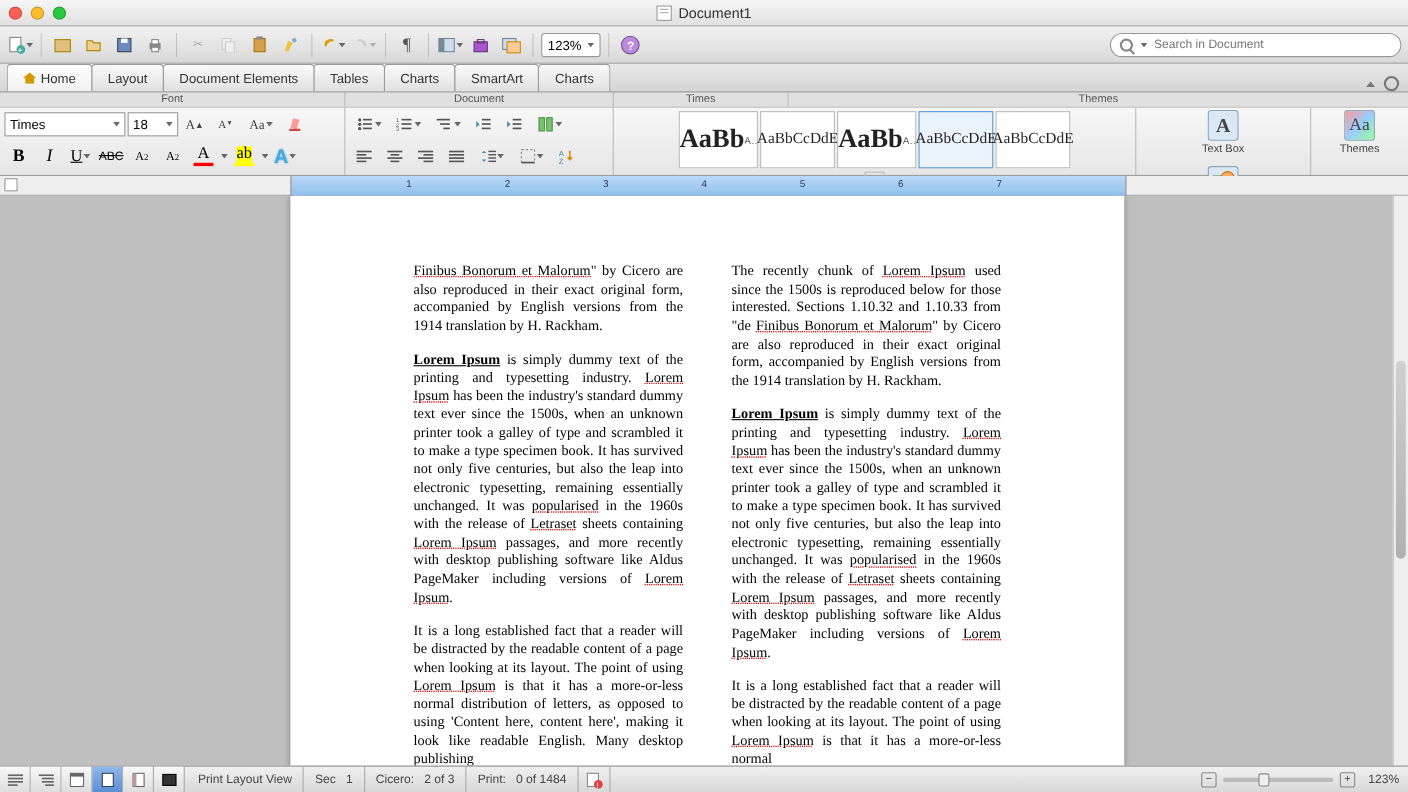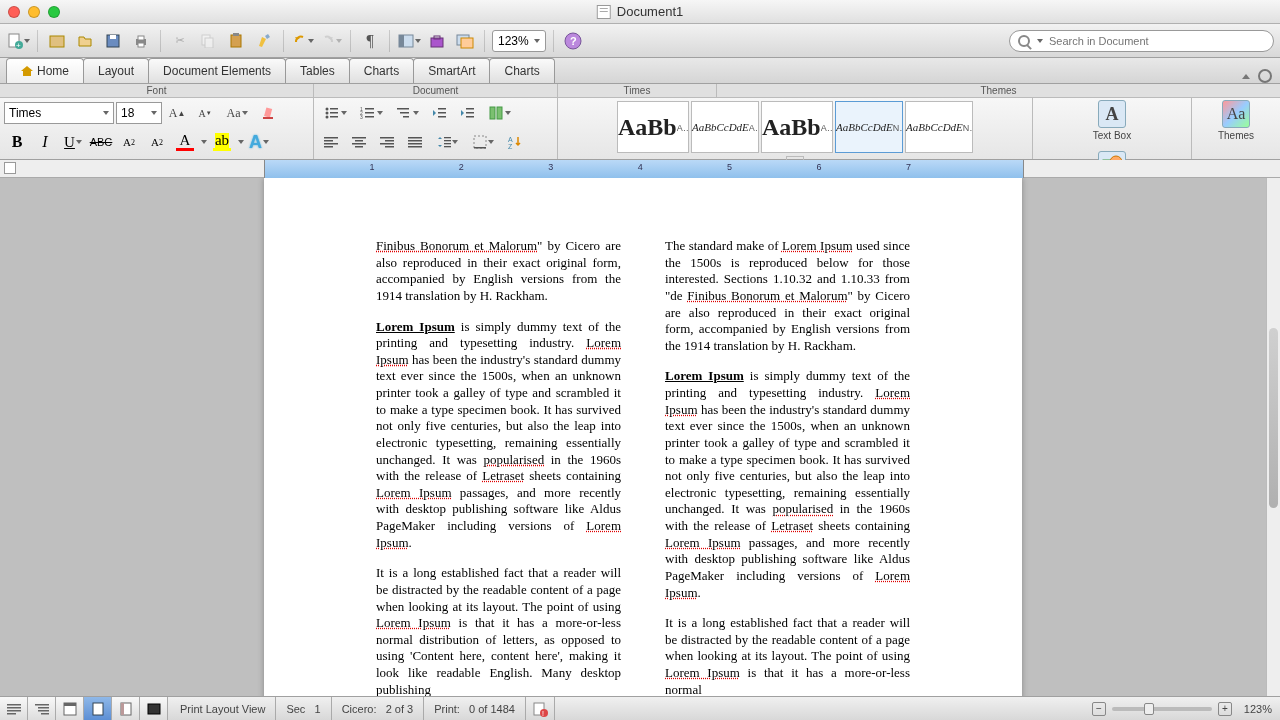--- a/index.html
+++ b/index.html
@@ -59,21 +59,21 @@
 .hl .color-stripe{background:#ffff00;}
 .fc .color-stripe{background:#ff0000;}
 
 
 .styles-sec { padding:3px; display:flex; align-items:center; gap:3px;}
 .style-item { width:68px; height:52px; border:1px solid #bbb; background:#fff; display:flex; flex-direction:row; align-items:center; justify-content:center; cursor:pointer; font-size:9px; color:#555;}
 .style-item.big{width:72px;}
 .style-item.sel{border:1px solid #5b9bd5; background:#eaf3fc;}
 .style-prev{font-family:Times;color:#222;}
 .style-item .style-prev.large{font-size:24px;font-weight:bold;}
-.style-item .style-prev.small{font-size:11px;font-style:italic;}
+.style-item .style-prev.small{font-size:14px;}
 .style-name{margin-top:2px;font-size:9px;color:#555;white-space:nowrap;overflow:hidden;text-overflow:ellipsis;max-width:64px;}
 .style-more{width:18px;display:flex;flex-direction:column;height:52px;border:1px solid #bbb;cursor:pointer;}
 .style-more div{flex:1;display:flex;align-items:center;justify-content:center;}
 
 
 .insert-sec { display:flex; align-items:center; padding:2px 6px; gap:10px;}
 .ins-btn { display:flex; flex-direction:column; align-items:center; gap:2px; font-size:10px; color:#444; cursor:pointer;}
 .ins-icon{width:28px;height:28px;background:#dae8f5;border:1px solid #8ab;border-radius:3px;display:flex;align-items:center;justify-content:center;font-size:14px;}
 
 
@@ -500,21 +500,21 @@
       <div class="num" style="left: 640.882px;">7</div>
     </div>
 </div>
 
 <div class="doc-area">
   <div class="page">
     <div class="page-inner">
       <p><span class="wavy">Finibus Bonorum et Malorum</span><span>" by Cicero are also reproduced in their exact original form, accompanied by English versions from the 1914 translation by H. Rackham.</span></p>
       <p><span class="para-first wavy">Lorem Ipsum</span><span> is simply dummy text of the printing and typesetting industry. </span><span class="wavy">Lorem Ipsum</span><span> has been the industry's standard dummy text ever since the 1500s, when an unknown printer took a galley of type and scrambled it to make a type specimen book. It has survived not only five centuries, but also the leap into electronic typesetting, remaining essentially unchanged. It was </span><span class="wavy">popularised</span><span> in the 1960s with the release of </span><span class="wavy">Letraset</span><span> sheets containing </span><span class="wavy">Lorem Ipsum</span><span> passages, and more recently with desktop publishing software like Aldus PageMaker including versions of </span><span class="wavy">Lorem Ipsum</span><span>.</span></p>
       <p><span>It is a long established fact that a reader will be distracted by the readable content of a page when looking at its layout. The point of using </span><span class="wavy">Lorem Ipsum</span><span> is that it has a more-or-less normal distribution of letters, as opposed to using 'Content here, content here', making it look like readable English. Many desktop publishing</span></p>
-      <p><span>The standard make of </span><span class="wavy">Lorem Ipsum</span><span> used since the 1500s is reproduced below for those interested. Sections 1.10.32 and 1.10.33 from "de </span><span class="wavy">Finibus Bonorum et Malorum</span><span>" by Cicero are also reproduced in their exact original form, accompanied by English versions from the 1914 translation by H. Rackham.</span></p>
+      <p><span>The recently chunk of </span><span class="wavy">Lorem Ipsum</span><span> used since the 1500s is reproduced below for those interested. Sections 1.10.32 and 1.10.33 from "de </span><span class="wavy">Finibus Bonorum et Malorum</span><span>" by Cicero are also reproduced in their exact original form, accompanied by English versions from the 1914 translation by H. Rackham.</span></p>
       <p><span class="para-first wavy">Lorem Ipsum</span><span> is simply dummy text of the printing and typesetting industry. </span><span class="wavy">Lorem Ipsum</span><span> has been the industry's standard dummy text ever since the 1500s, when an unknown printer took a galley of type and scrambled it to make a type specimen book. It has survived not only five centuries, but also the leap into electronic typesetting, remaining essentially unchanged. It was </span><span class="wavy">popularised</span><span> in the 1960s with the release of </span><span class="wavy">Letraset</span><span> sheets containing </span><span class="wavy">Lorem Ipsum</span><span> passages, and more recently with desktop publishing software like Aldus PageMaker including versions of </span><span class="wavy">Lorem Ipsum</span><span>.</span></p>
       <p><span>It is a long established fact that a reader will be distracted by the readable content of a page when looking at its layout. The point of using </span><span class="wavy">Lorem Ipsum</span><span> is that it has a more-or-less normal</span></p>
     </div>
   </div>
 </div>
 <div class="vscroll">
     <div class="vthumb"></div>
   </div>
 
 <div class="status-bar">

